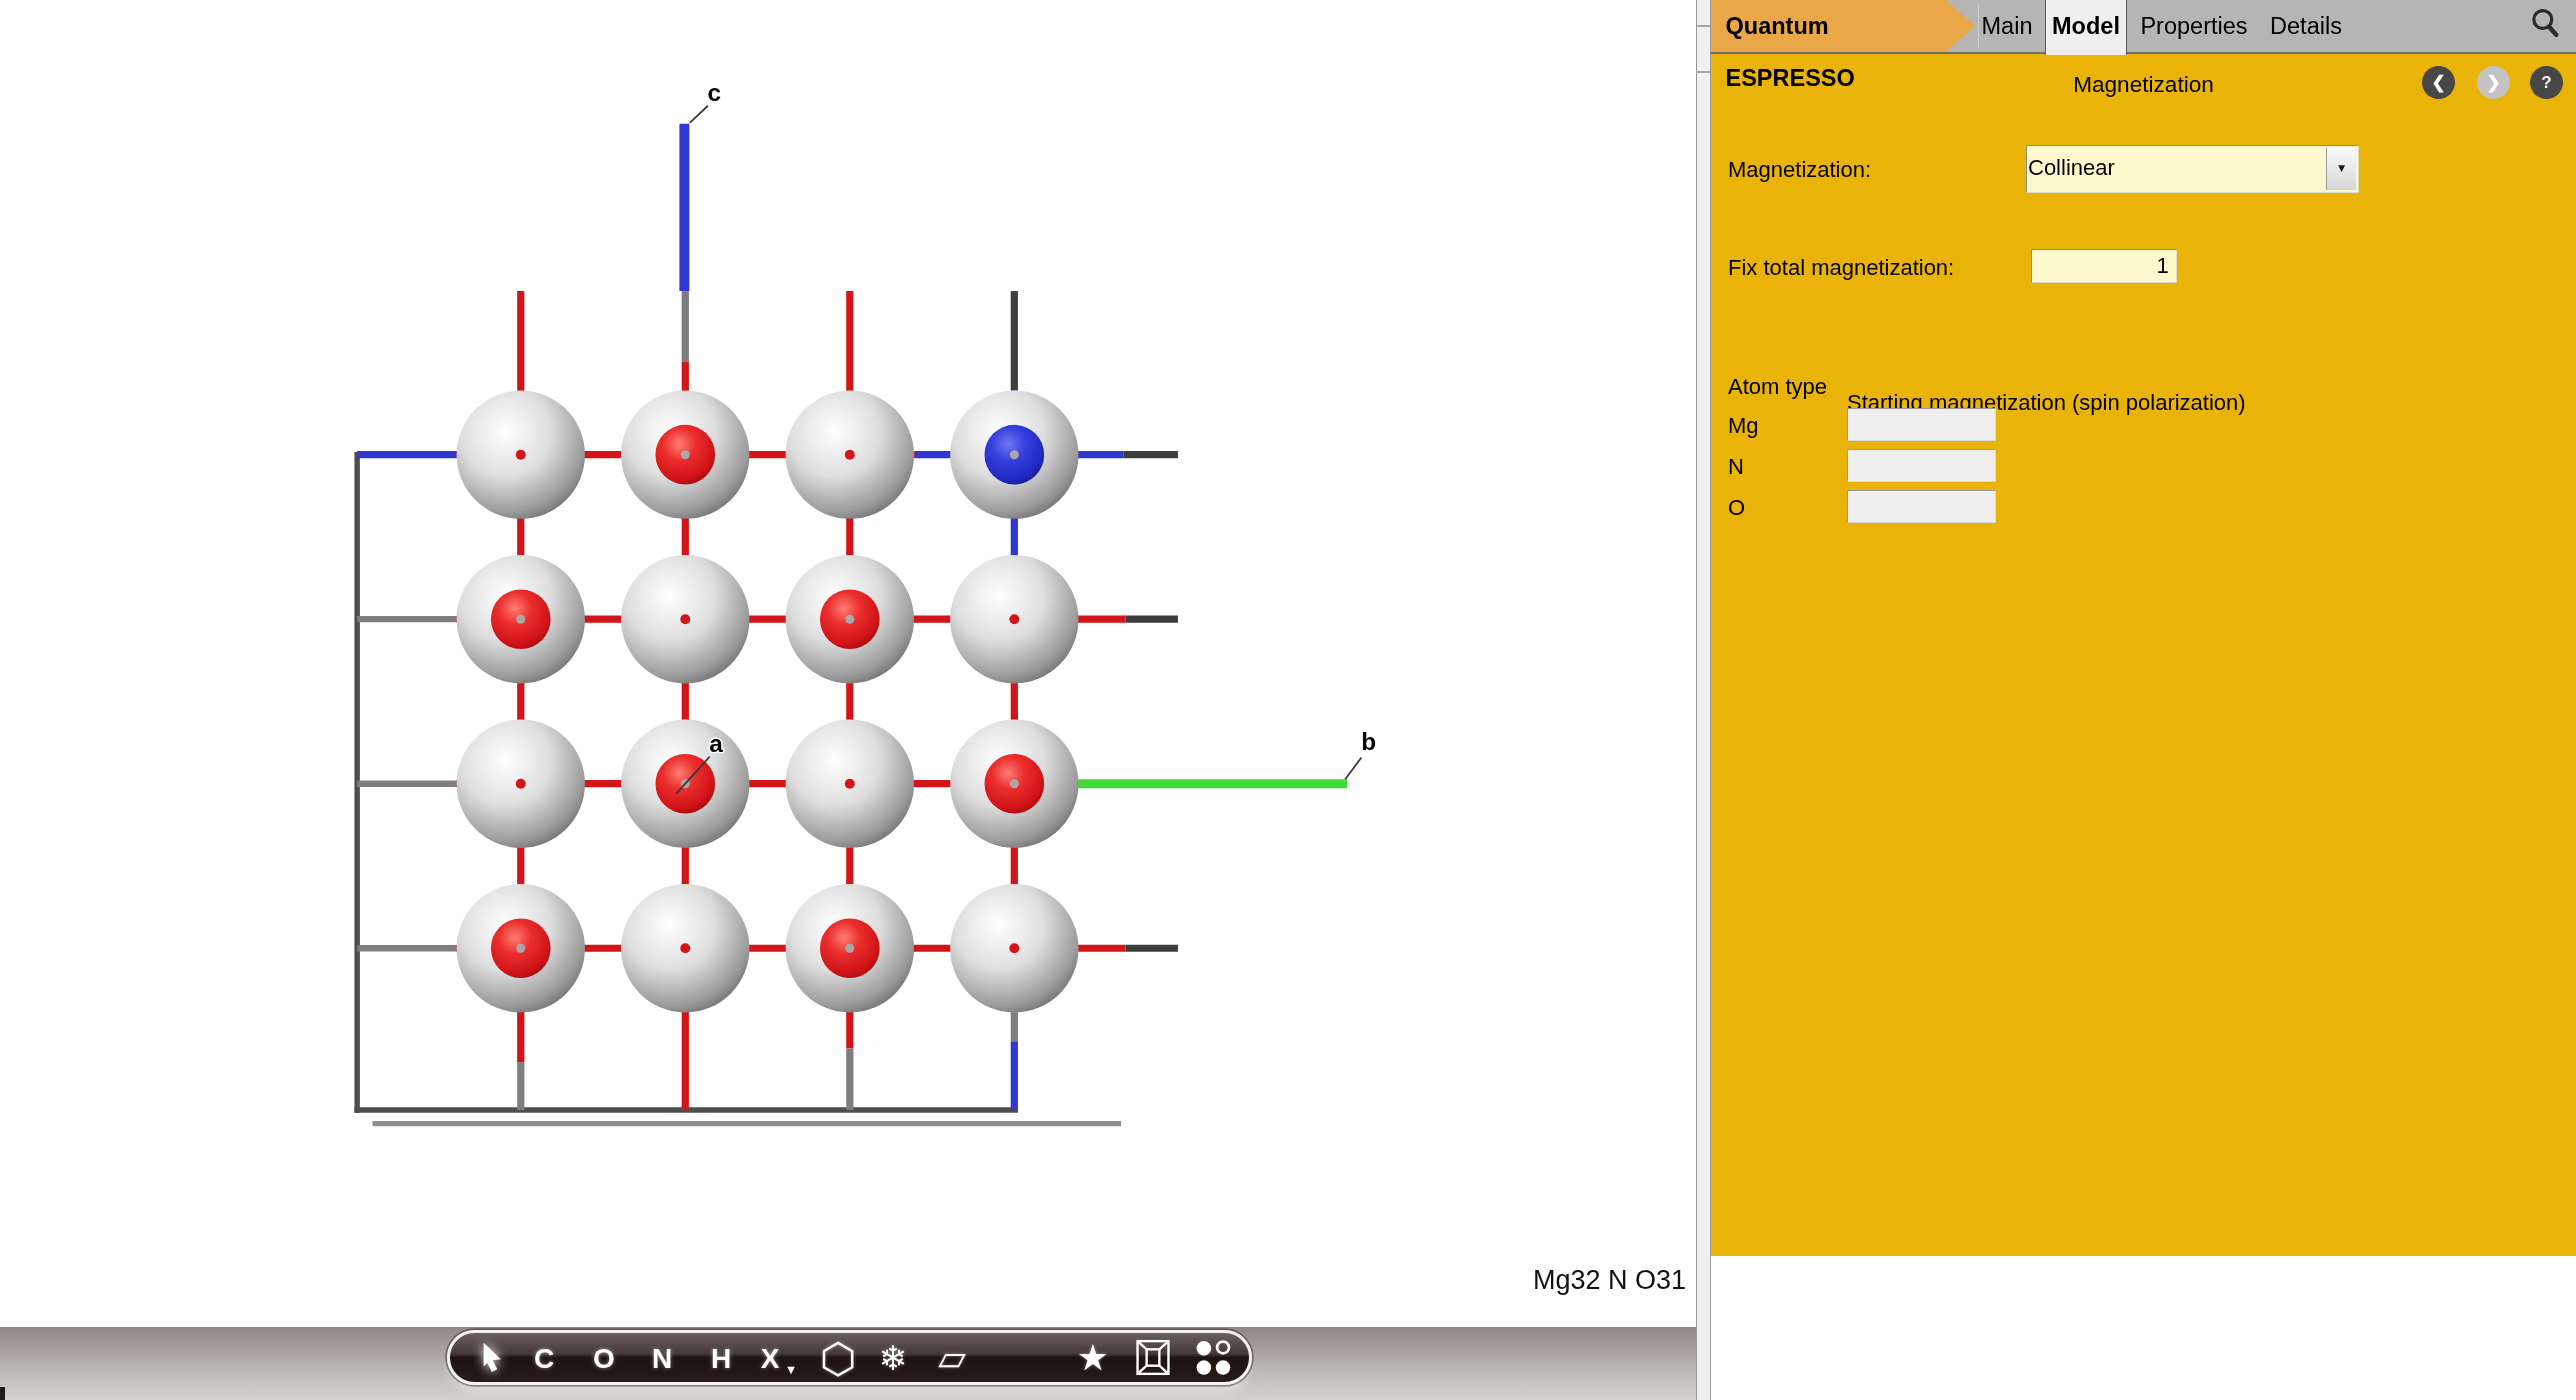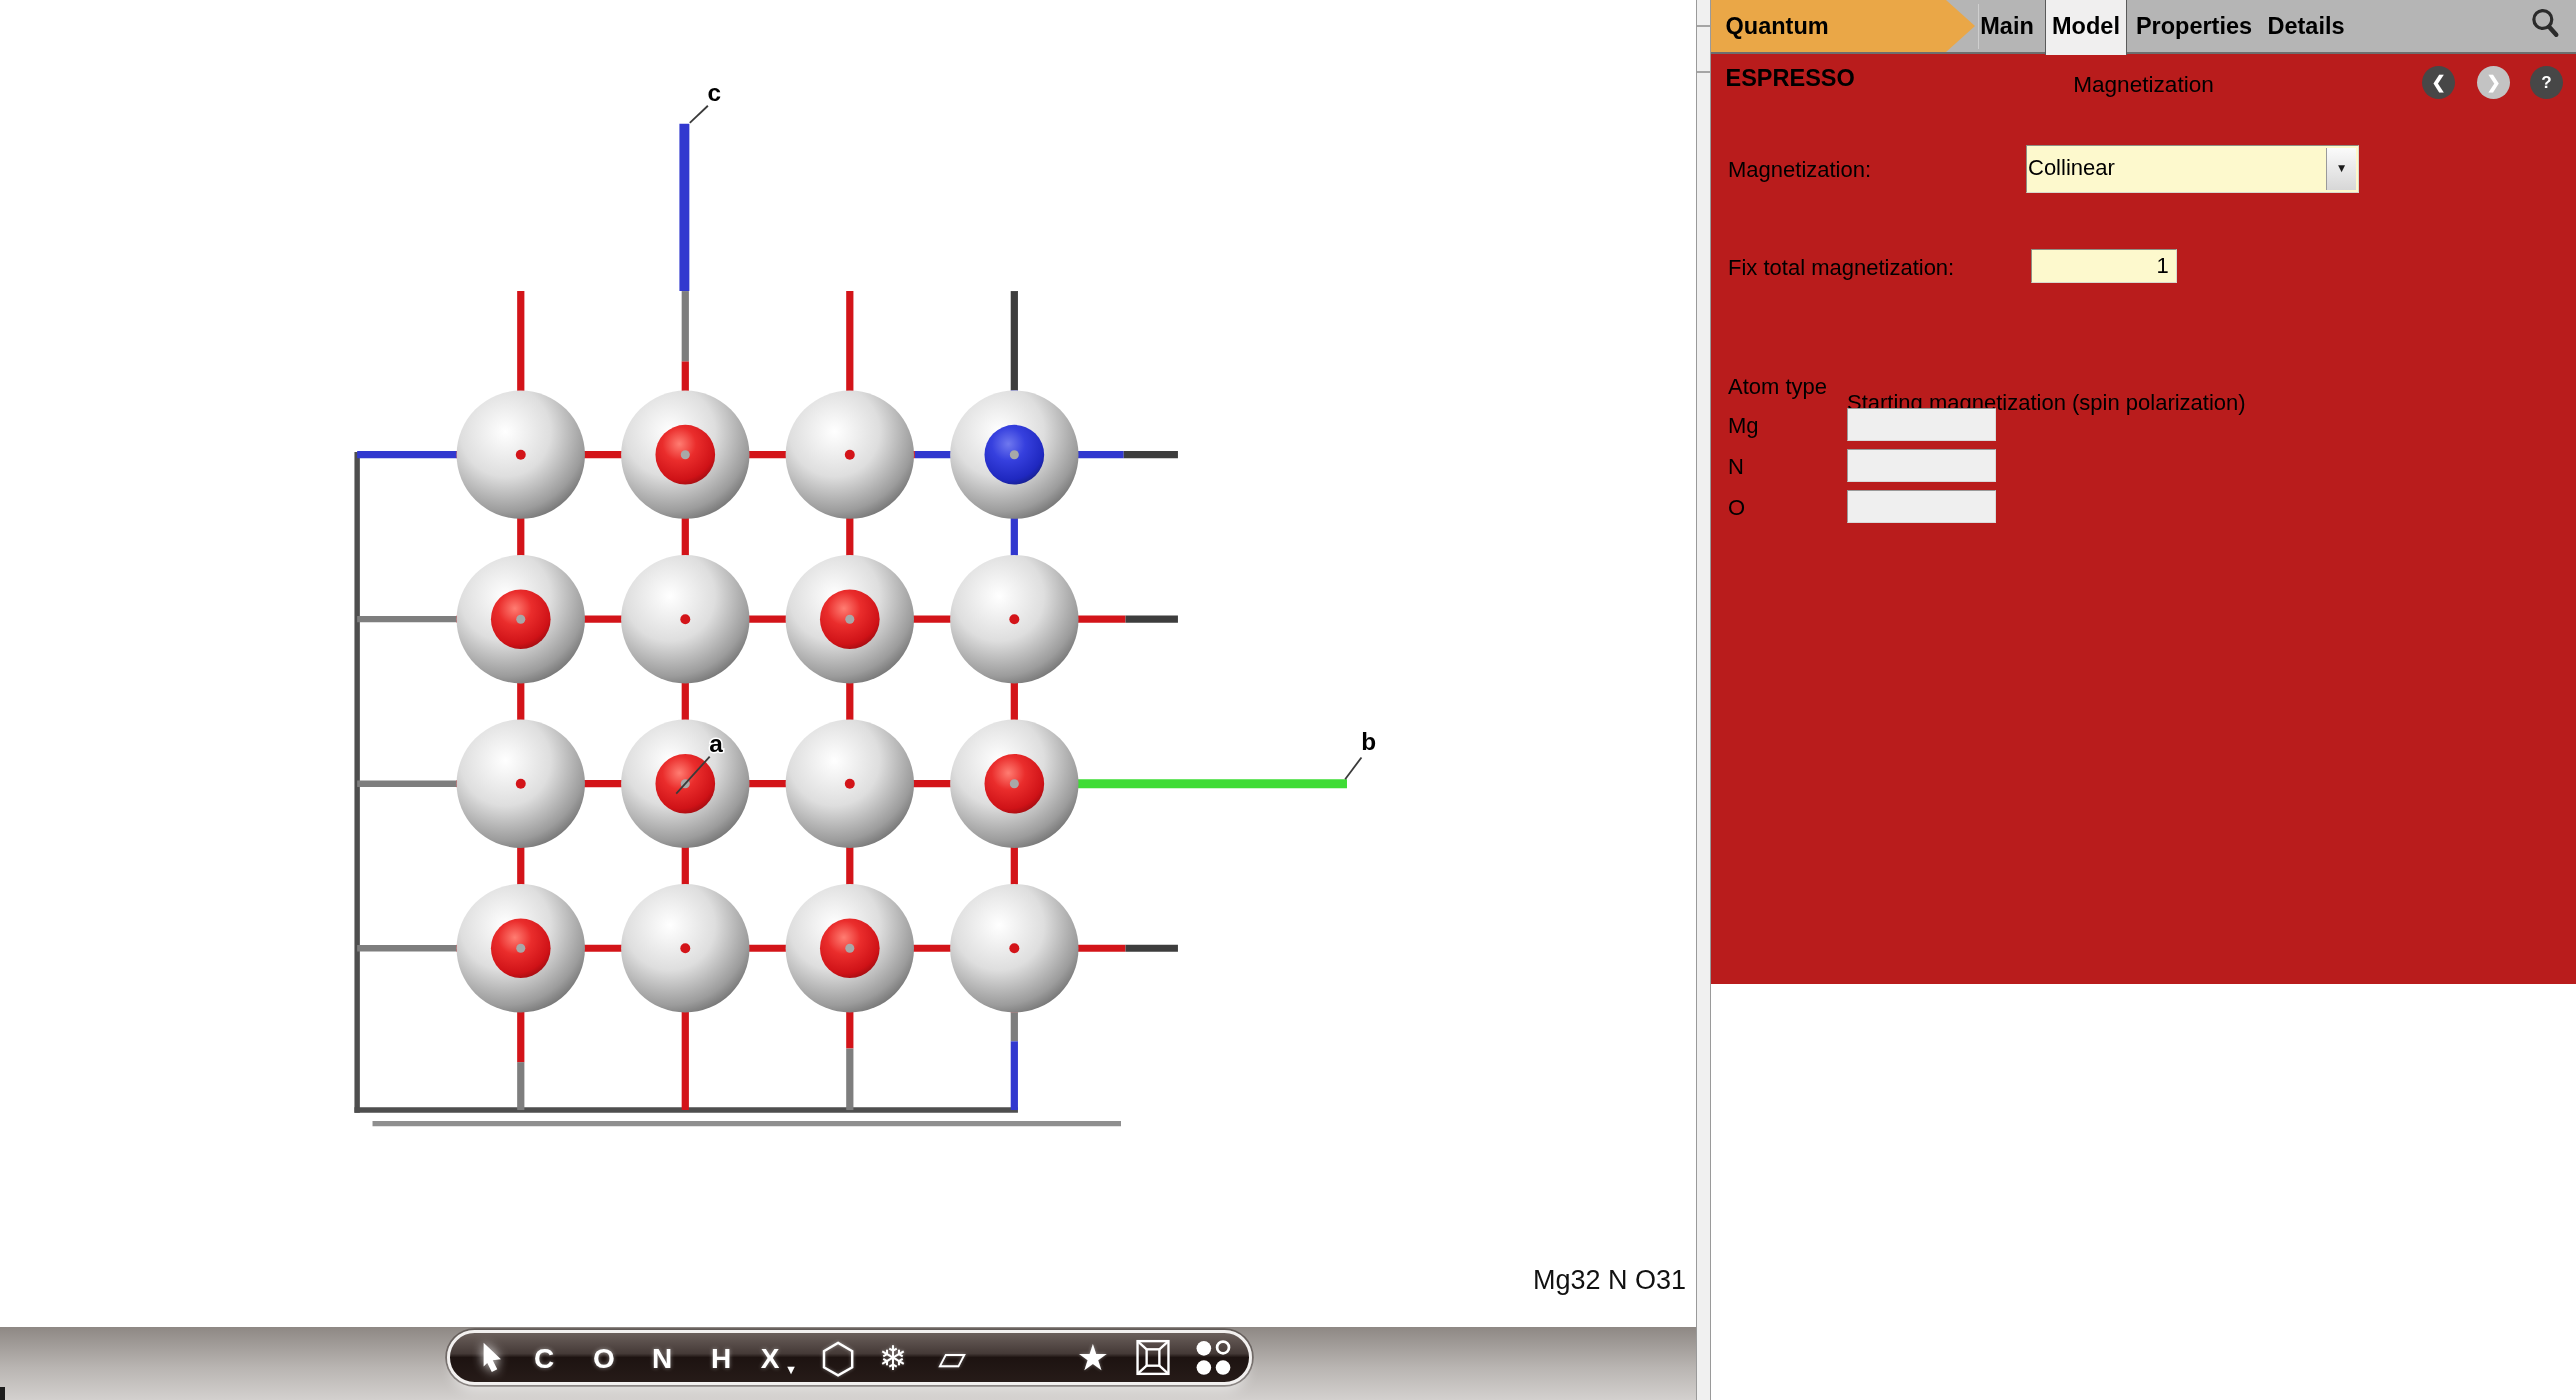--- a/index.html
+++ b/index.html
@@ -26,28 +26,28 @@
   .pshape{top:25px;text-shadow:0 0 3.6px rgba(255,255,255,.4);}
   .pdrop{font-size:12.7px;top:37px;}
   #cursor-icon{top:25px;filter:drop-shadow(0 0 5.4px rgba(255,255,255,.95));}
 
   
   #splitter{position:absolute;left:1696px;top:0;width:15.4px;height:1401px;background:#f0f0f0;
             border-left:1.8px solid #9a9a9a;border-right:0.9px solid #9a9a9a;box-sizing:border-box;}
   .splitter-tick{position:absolute;left:0;width:100%;height:1.8px;background:#a5a5a5;}
 
   
-  #panel{position:absolute;left:1711px;top:0;width:865px;height:984px;background:#b91c1c;}
+  #panel{position:absolute;left:1711px;top:0;width:865px;height:1256px;background:#eab308;}
   #tabbar{position:absolute;left:0;top:0;width:865px;height:52px;background:#b5b5b5;
           border-bottom:2.7px solid #6e6e6e;box-sizing:content-box;}
   #tab-qe{position:absolute;left:0;top:0;height:52px;width:235px;background:#eaa747;
           font-size:23.5px;font-weight:bold;line-height:52px;padding-left:14.5px;box-sizing:border-box;}
   #tab-qe::after{content:"";position:absolute;left:235px;top:0;width:0;height:0;
           border-left:29px solid #eaa747;border-top:26px solid transparent;border-bottom:26px solid transparent;}
-  .tab-label{position:absolute;top:0;height:52px;line-height:52px;font-size:23.5px;font-weight:bold;
+  .tab-label{position:absolute;top:0;height:52px;line-height:52px;font-size:23.5px;font-weight:normal;
              text-align:center;transform:translateX(-50%);}
   #tab-model{position:absolute;left:334px;top:0;width:82px;height:55px;background:#f0efef;
              border-left:1.8px solid #5a5a5a;border-right:1.8px solid #5a5a5a;box-sizing:border-box;
              font-size:23.5px;font-weight:bold;line-height:52px;text-align:center;}
   #tab-main-sep{position:absolute;left:267px;top:3.6px;width:0.9px;height:45px;background:#cfcfcf;}
   #search-icon{position:absolute;left:818px;top:7.2px;}
 
   #panel-title{position:absolute;left:0;top:72px;width:865px;text-align:center;
                font-size:22.6px;font-weight:normal;}
   .navbtn{position:absolute;top:66px;width:33px;height:33px;border-radius:50%;

